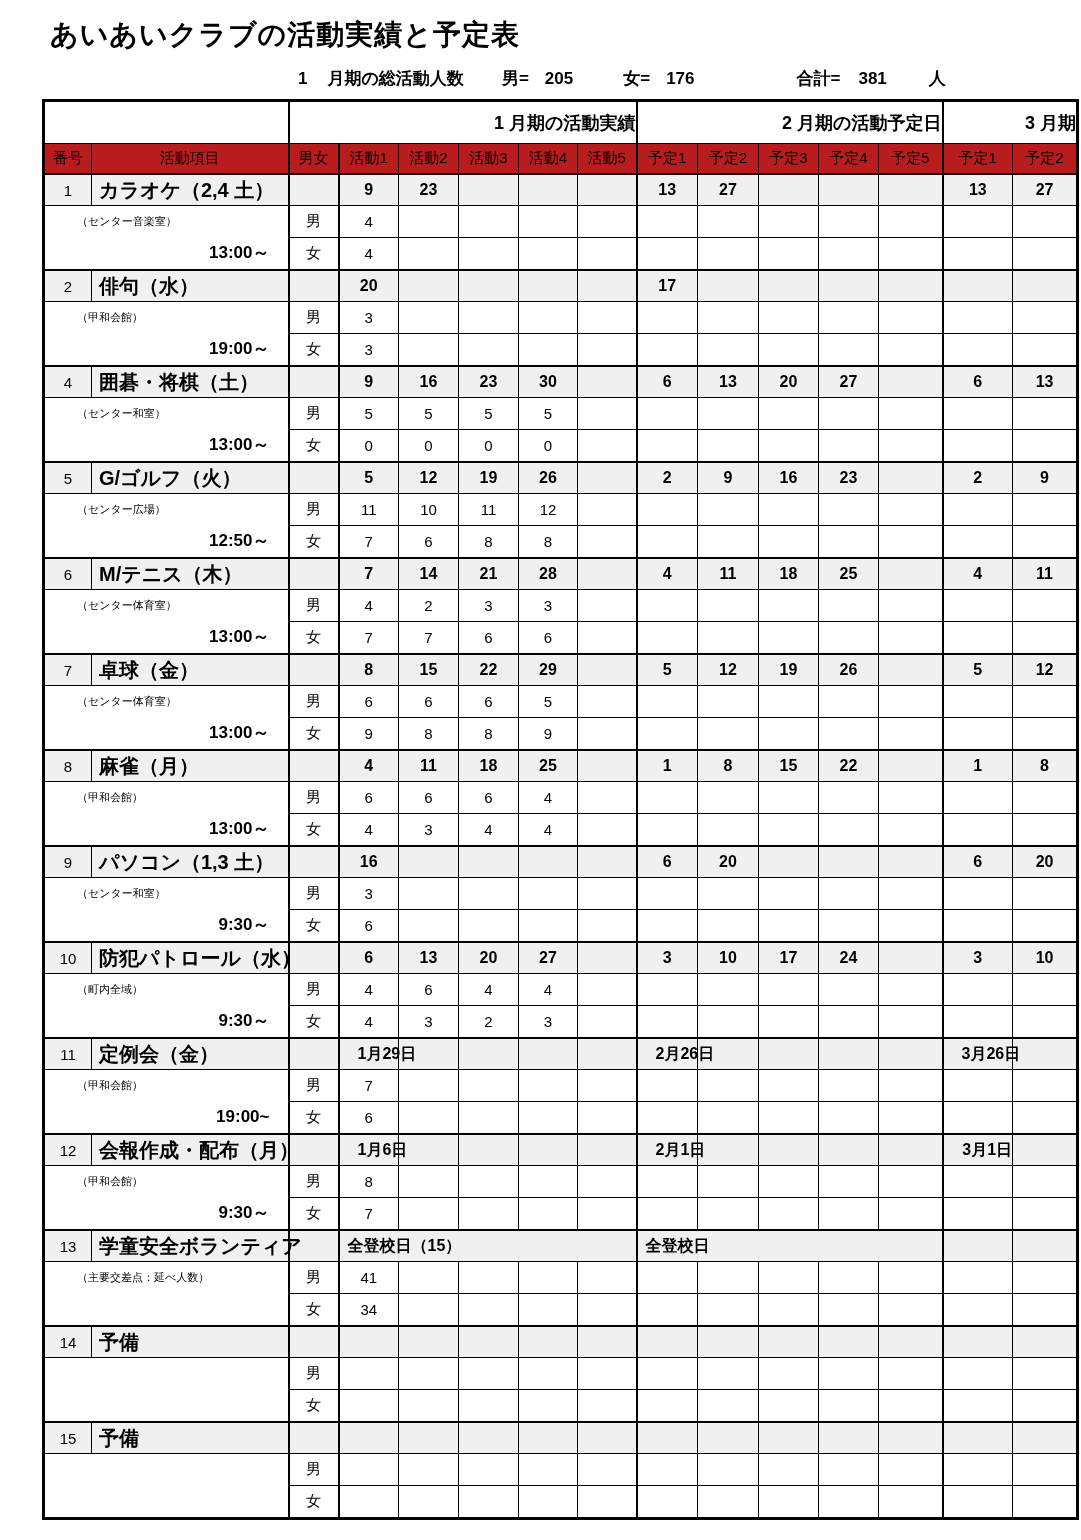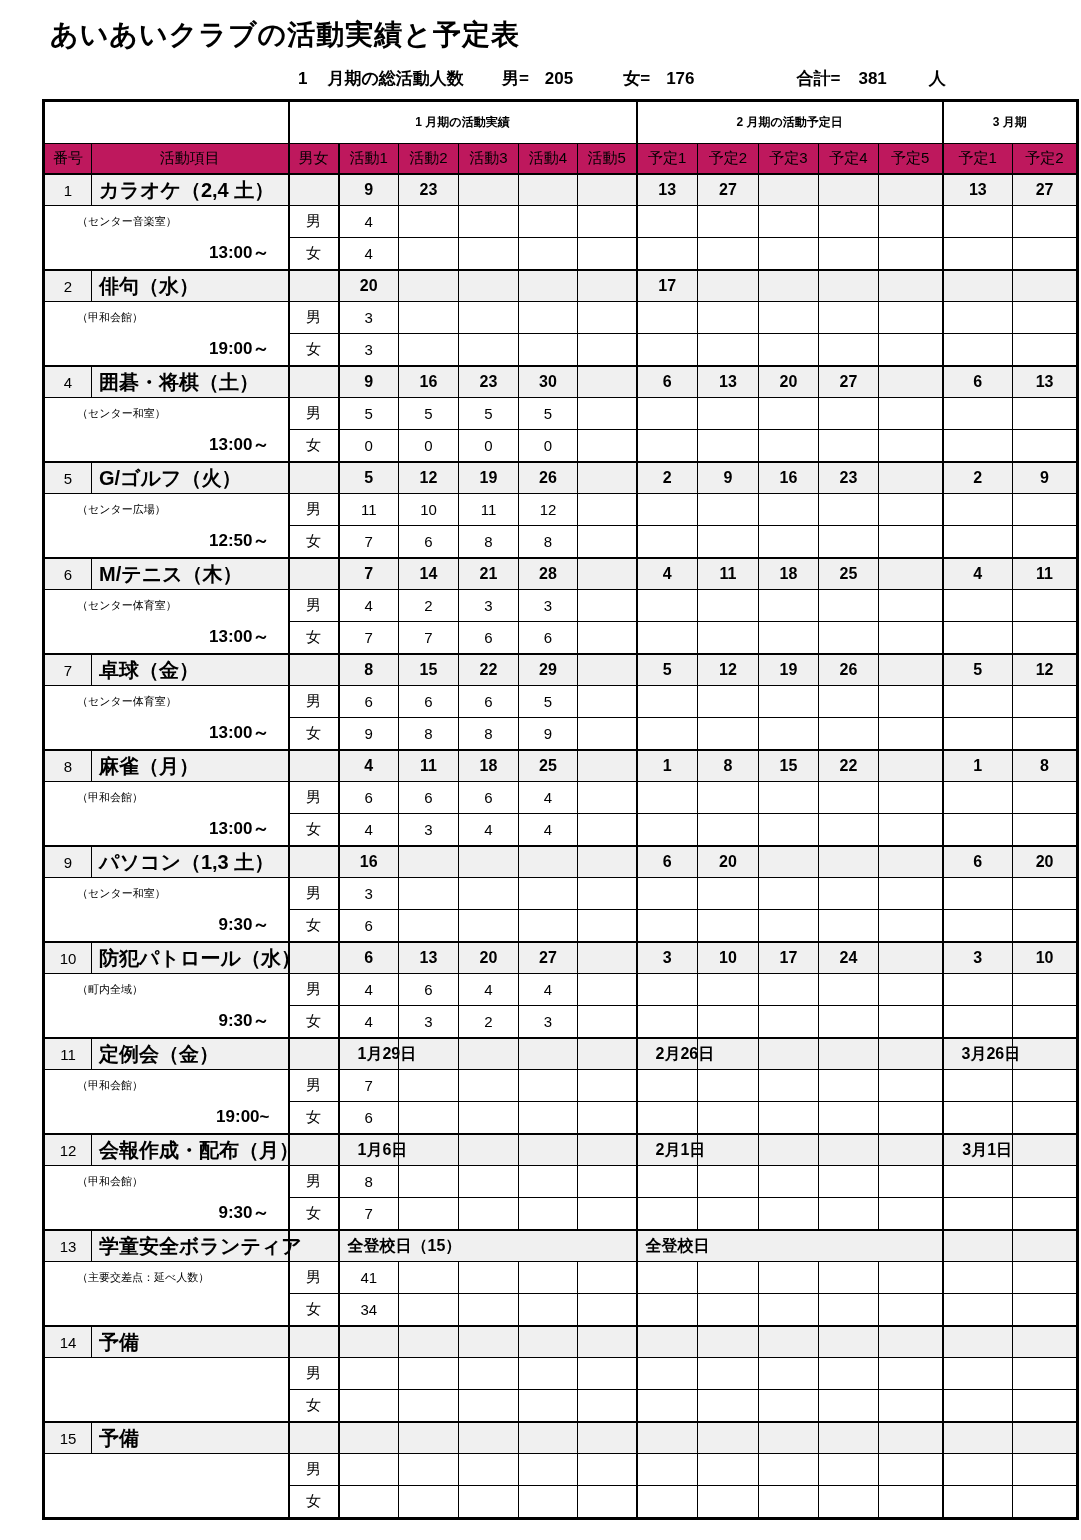--- a/index.html
+++ b/index.html
@@ -26,22 +26,22 @@
 
   table{
     border-collapse:collapse;table-layout:fixed;
     margin-left:42px;width:1034px;border:3px solid #000;
   }
   th,td{
     border:1px solid #000;padding:0;white-space:nowrap;overflow:visible;
     vertical-align:middle;
   }
   
-  tr.h1 th{height:41px;font-size:12px;font-weight:bold;text-align:center;background:#fff;}
-  tr.h2 th{height:29px;font-size:15px;font-weight:normal;text-align:center;background:#be185d;border-bottom:2px solid #000;}
+  tr.h1 th{height:41px;font-size:18px;font-weight:bold;text-align:right;background:#fff;}
+  tr.h2 th{height:29px;font-size:15px;font-weight:normal;text-align:center;background:#b91c1c;border-bottom:2px solid #000;}
   
   .bL{border-left:2px solid #000;}
   
   tr.r-name td{height:30px;background:#f0f0f0;border-top:2px solid #000;}
   tr.r-m td,tr.r-f td{height:31px;background:#fff;}
   td.no{text-align:center;font-size:15px;}
   td.nm{font-size:20px;font-weight:bold;text-align:left;padding-left:7px;}
   td.v{text-align:center;font-size:15px;}
   tr.r-name td.v{font-weight:bold;font-size:16px;}
   td.dt{font-size:13px;text-align:right;padding-left:18px;font-weight:bold;}

